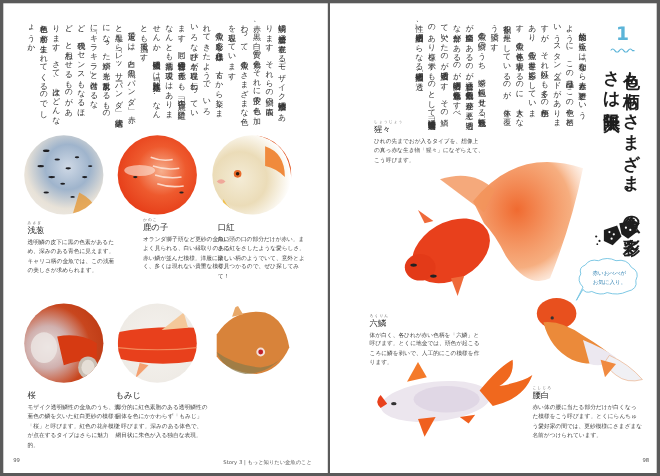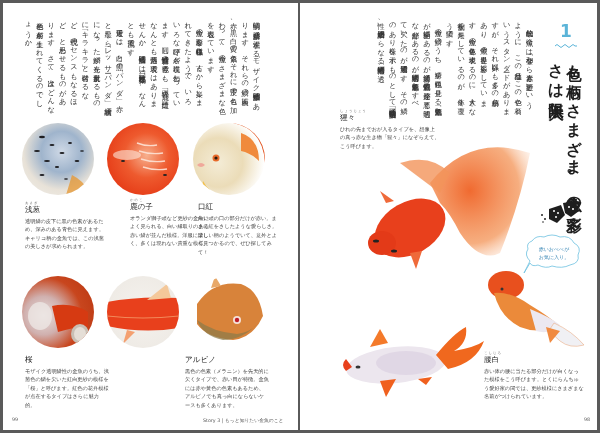--- a/index.html
+++ b/index.html
@@ -119,23 +119,23 @@
         <path d="M18 12 L22 0 L28 10 Z" fill="#e8a868"></path>
         <circle cx="44" cy="44" r="4" fill="#f4e0d8"></circle>
           <circle cx="44" cy="44" r="2.2" fill="#c0202a"></circle>
       </svg>
     </div>
 
     <div class="cap" style="left:22px;top:352px;">
       <div class="name">桜</div>
       <div class="desc">モザイク透明鱗性の金魚のうち、浅葱色の鱗を欠いた紅白更紗の模様を「桜」と呼びます。紅色の花弁模様が点在するタイプはさらに魅力的。</div>
     </div>
-    <div class="cap" style="left:182px;top:352px;">
-      <div class="name">アルビノ</div>
-      <div class="desc">黒色の色素（メラニン）を先天的に欠くタイプで、赤い目が特徴。金魚には赤や黄色の色素もあるため、アルビノでも真っ白にならないケースも多くあります。</div>
+    <div class="cap" style="left:102px;top:352px;">
+      <div class="name">もみじ</div>
+      <div class="desc">部分的に紅色素胞のある透明鱗性の個体を色にかかわらず「もみじ」と呼びます。深みのある体色で、網目状に朱色が入る独自な表現。</div>
     </div>
 
     <div class="footer" style="left:9px;top:414px;">99</div>
     <div class="footer" style="left:200px;top:414px;">Story 3 | もっと知りたい金魚のこと</div>
   </div>
 
   <div class="page right">
     <div class="vtext right-body">
       <p>伝統的な金魚には「和金なら素赤と更紗」というように、この品種はこの色や柄というスタンダードがありますが、それ以外にも多くの色柄があり、金魚の世界を多彩にしています。金魚の体色を表現するのに、大きな役割を果たしているのが、体を覆う鱗です。</p>
       <p>金魚の鱗のうち、鱗を銀色に見せる「虹色素胞」が鱗全面にあるのが普通鱗。虹色素胞の発達が悪く透明な部分があるのが網透明鱗。虹色素胞をすべて欠いたのが透明鱗です。その鱗のあり様を示すものとして「普通鱗性」「全透明鱗性」、網透明鱗からなる「網透明鱗性」、透</p>
@@ -185,20 +185,25 @@
       <path d="M26 60 L20 48 L34 58 Z" fill="#ef6a3a"></path>
       <path d="M50 110 L56 126 L62 108 Z" fill="#ef6a3a"></path>
     </svg>
 
     <svg class="bubble" style="left:222px;top:230px;" width="62" height="42" viewBox="0 0 62 42">
       <path d="M10 8 Q14 2 22 4 Q30 0 38 4 Q48 2 52 10 Q60 14 56 22 Q58 30 48 32 Q40 36 30 33 Q24 36 16 32 Q10 34 8 30 L2 40 L8 28 Q2 22 6 16 Q4 10 10 8 Z" fill="#fff" stroke="#6cc0e0" stroke-width="0.8"></path>
     </svg>
     <div class="bubble-text" style="left:232px;top:242px;width:44px;white-space:pre-line;">赤いおべべが
 お気に入り。</div>
 
+    <div class="cap" style="left:36px;top:282px;width:100px;">
+      <div class="ruby">ろくりん</div>
+      <div class="name">六鱗</div>
+      <div class="desc">体が白く、各ひれが赤い色柄を「六鱗」と呼びます。とくに地金では、頭色が起こるころに鱗を剥いで、人工的にこの模様を作ります。</div>
+    </div>
 
     <svg class="fish" style="left:36px;top:320px;" width="150" height="80" viewBox="0 0 150 80">
       <ellipse cx="60" cy="42" rx="50" ry="18" transform="rotate(-6 60 42)" fill="#ece6ee"></ellipse>
       <ellipse cx="70" cy="40" rx="30" ry="12" fill="#d8cde0" opacity="0.6"></ellipse>
       <path d="M10 36 Q4 42 10 48 L16 44 Z" fill="#e8401c"></path>
       <ellipse cx="22" cy="44" rx="2.5" ry="1.5" fill="#333"></ellipse>
       <path d="M100 32 Q118 10 130 4 Q132 20 118 28 Q140 24 148 18 Q140 40 112 46 Z" fill="#f0681e"></path>
       <path d="M34 24 L44 6 L52 20 Z" fill="#f47a2a"></path>
       <path d="M44 58 L50 74 L60 56 Z" fill="#f0601e"></path>
       <path d="M82 56 L90 62 L96 54 Z" fill="#f0601e"></path>

